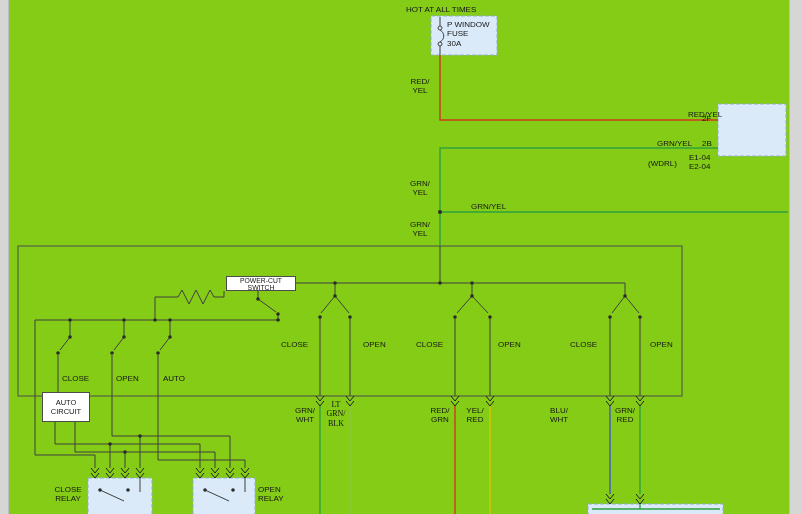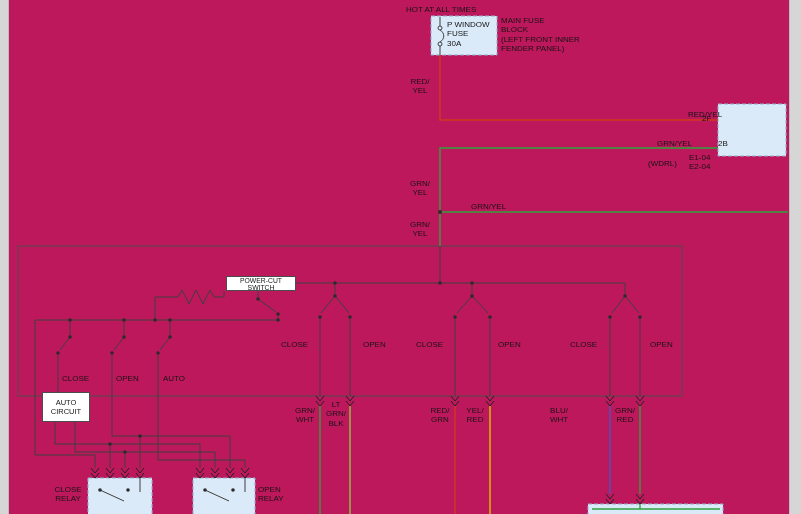--- a/index.html
+++ b/index.html
@@ -1,17 +1,17 @@
 <!DOCTYPE html>
 <html><head>
 <meta charset="utf-8">
 <style>
   * { box-sizing: border-box; }
   html,body { margin:0; padding:0; background:#e9e9e9; font-family:"Liberation Sans", sans-serif; }
-  #screen { position:relative; width:801px; height:514px; background:#be185d; overflow:hidden; }
+  #screen { position:relative; width:801px; height:514px; background:#84cc16; overflow:hidden; }
   .edge { position:absolute; top:0; height:514px; background:#d6d6d6; }
   #edge-left { left:0; width:9px; border-right:1px solid #bdbdbd; }
   #edge-right { left:789px; width:12px; border-left:1px solid #bdbdbd; }
   svg { position:absolute; left:0; top:0; }
   .lbl { position:absolute; font-size:8px; line-height:1.18; color:#141414; white-space:pre-line; letter-spacing:0; }
   .r { text-align:center; }
   .boxed { position:absolute; border:1px solid #4c4c4c; background:#ffffff; display:flex; align-items:center; justify-content:center; text-align:center; white-space:pre-line; color:#141414; }
   #power-cut-box { left:226px; top:276px; width:70px; height:15px; font-size:6.8px; }
   #auto-circuit-box { left:42px; top:392px; width:48px; height:30px; font-size:7.5px; line-height:1.2; }
 </style>
@@ -138,31 +138,27 @@
       <circle cx="128" cy="490" r="1.8"></circle>
       <circle cx="205" cy="490" r="1.8"></circle>
       <circle cx="233" cy="490" r="1.8"></circle>
     </g>
   </svg>
 
   <div class="lbl" style="left:406px; top:5px;">HOT AT ALL TIMES</div>
   <div class="lbl" style="left:447px; top:20px;">P WINDOW
 FUSE
 30A</div>
-  <div class="lbl" style="left:501px; top:16px;">MAIN FUSE
-BLOCK
-(LEFT FRONT INNER
-FENDER PANEL)</div>
 
   <div class="lbl r" style="left:404px; top:77px; width:32px;">RED/
 YEL</div>
   <div class="lbl" style="left:659px; top:110px;padding-left:29px;">RED/YEL</div>
   <div class="lbl" style="left:702px; top:114px;">2F</div>
   <div class="lbl" style="left:657px; top:139px;">GRN/YEL</div>
-  <div class="lbl" style="left:718px; top:139px;">2B</div>
+  <div class="lbl" style="left:702px; top:139px;">2B</div>
   <div class="lbl" style="left:648px; top:159px;">(WDRL)</div>
   <div class="lbl" style="left:689px; top:153px;">E1-04
 E2-04</div>
 
   <div class="lbl r" style="left:404px; top:179px; width:32px;">GRN/
 YEL</div>
   <div class="lbl" style="left:471px; top:202px;">GRN/YEL</div>
   <div class="lbl r" style="left:404px; top:220px; width:32px;">GRN/
 YEL</div>
 
@@ -178,21 +174,21 @@
 
   <div class="lbl" style="left:62px; top:374px;">CLOSE</div>
   <div class="lbl" style="left:116px; top:374px;">OPEN</div>
   <div class="lbl" style="left:163px; top:374px;">AUTO</div>
 
   <div class="boxed" id="auto-circuit-box">AUTO
 CIRCUIT</div>
 
   <div class="lbl r" style="left:294px; top:406px; width:22px;">GRN/
 WHT</div>
-  <div class="lbl r" style="left:325px; top:400px; width:22px;">LT
+  <div class="lbl r" style="left:325px; top:400px; width:22px;font-family:Liberation Serif, serif;">LT
 GRN/
 BLK</div>
   <div class="lbl r" style="left:429px; top:406px; width:22px;">RED/
 GRN</div>
   <div class="lbl r" style="left:464px; top:406px; width:22px;">YEL/
 RED</div>
   <div class="lbl r" style="left:548px; top:406px; width:22px;">BLU/
 WHT</div>
   <div class="lbl r" style="left:614px; top:406px; width:22px;">GRN/
 RED</div>

